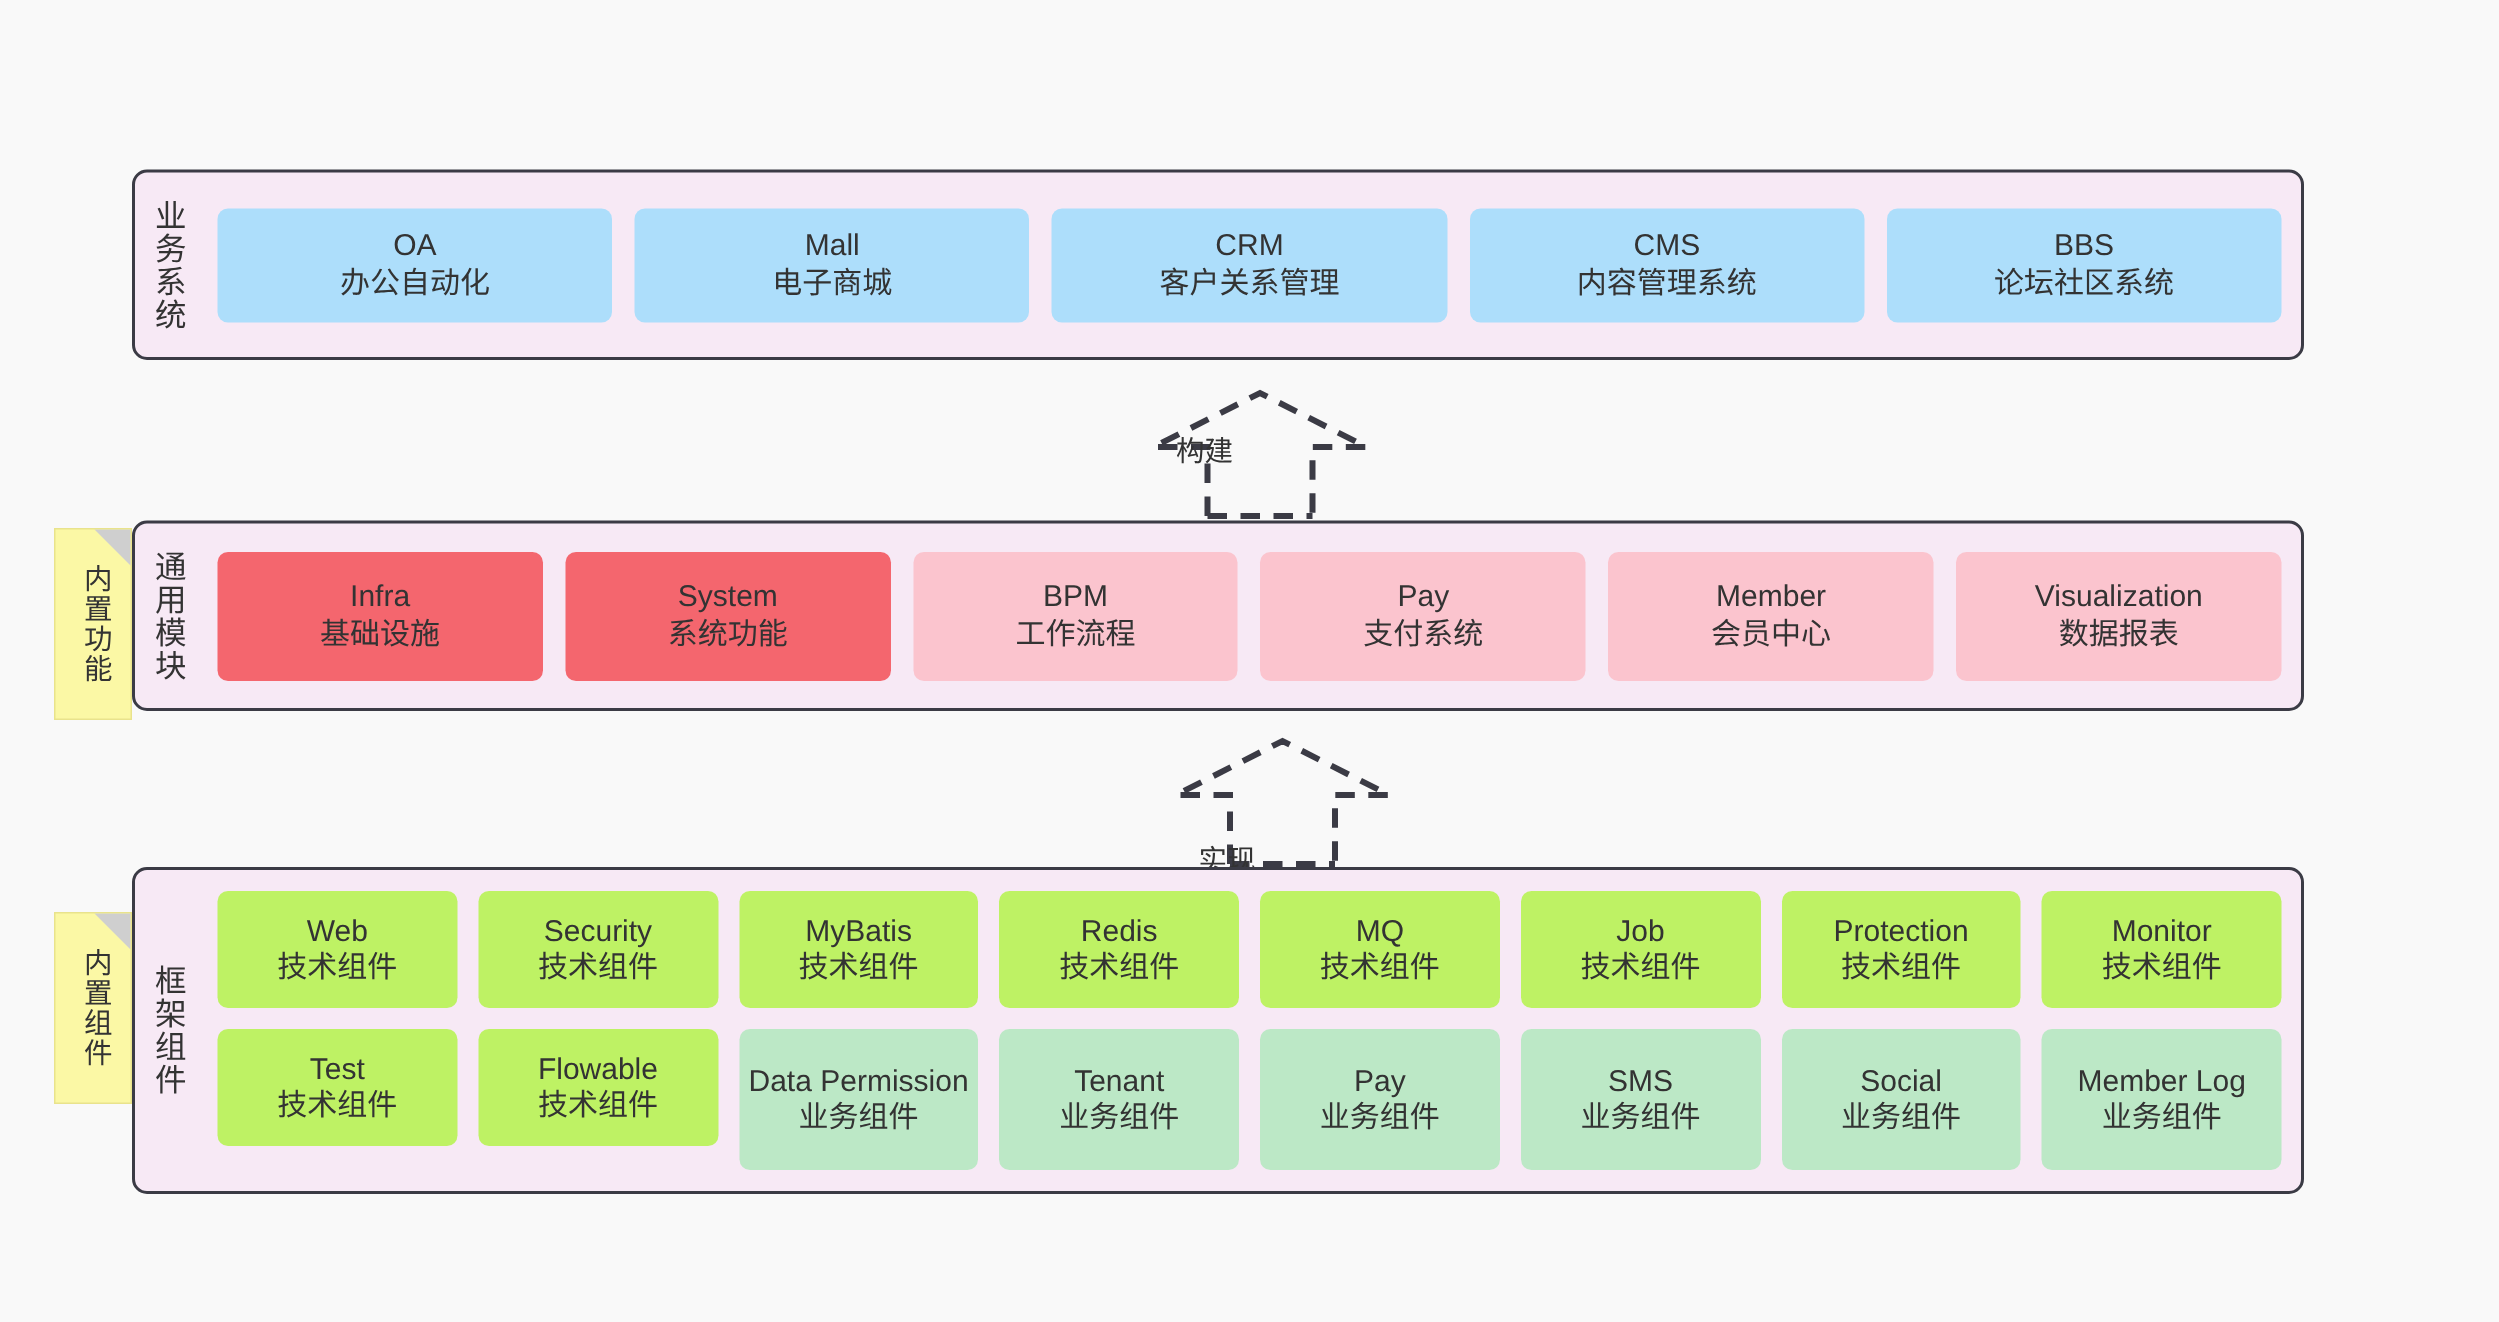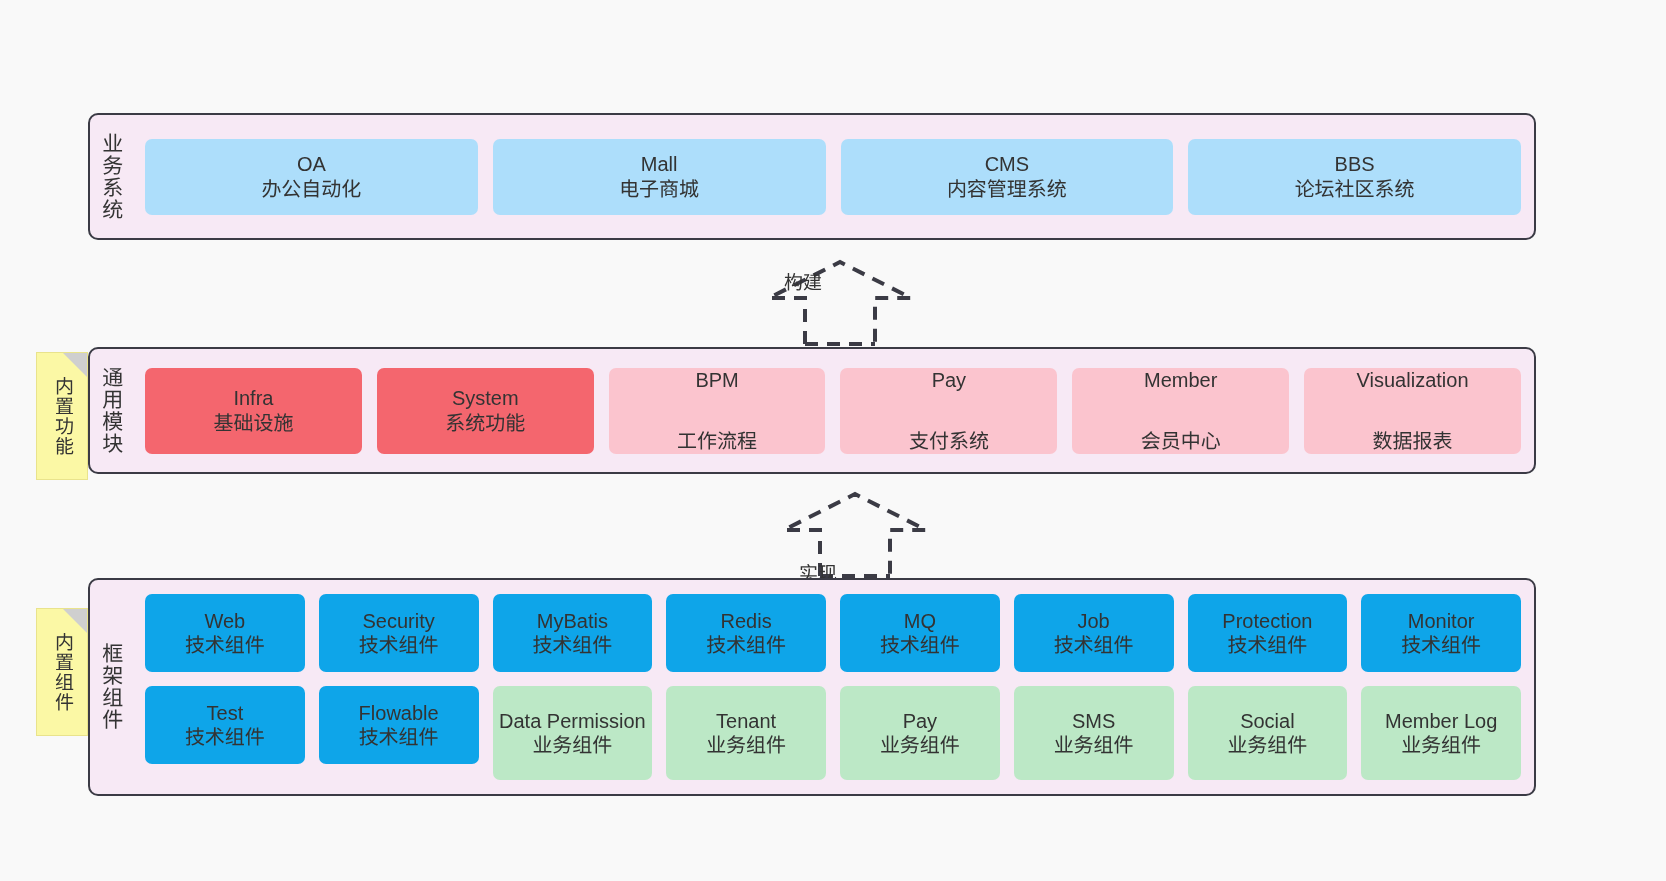--- a/index.html
+++ b/index.html
@@ -71,22 +71,22 @@
     justify-content:center;
     border-radius:7px;
     text-align:center;
     line-height:1.22;
     user-select:none;
   }
   .card .en{font-size:20px;}
   .card .cn{font-size:20px;}
   .card.blue{background:#addefb;height:76px;}
   .card.red{background:#f4666e;height:86px;}
-  .card.pink{background:#fbc4ce;height:86px;justify-content:space-between;}
-  .card.green{background:#0ea5e9;height:78px;}
+  .card.pink{background:#fbc4ce;height:86px;}
+  .card.green{background:#bef264;height:78px;}
   .card.lightgreen{background:#bce8c6;height:94px;}
 
   
   .tag{
     position:absolute;
     box-sizing:border-box;
     width:52px;
     background:#fbf8a5;
     border:1px solid #e9e38c;
     display:flex;
@@ -133,38 +133,42 @@
 
       <div class="card blue">
         <span class="en">OA</span>
         <span class="cn">办公自动化</span>
       </div>
       <div class="card blue">
         <span class="en">Mall</span>
         <span class="cn">电子商城</span>
       </div>
       <div class="card blue">
+        <span class="en">CRM</span>
+        <span class="cn">客户关系管理</span>
+      </div>
+      <div class="card blue">
         <span class="en">CMS</span>
         <span class="cn">内容管理系统</span>
       </div>
       <div class="card blue">
         <span class="en">BBS</span>
         <span class="cn">论坛社区系统</span>
       </div>
 
     </div>
   </div>
 
   <div class="connector" style="left:755px;top:258px;width:170px;height:90px;">
     <svg width="170" height="90" viewBox="0 0 170 90" aria-hidden="true">
 
       <path d="M 50 86 L 50 40 L 14 40 L 85 4 L 156 40 L 120 40 L 120 86" fill="none" stroke="#3b3b45" stroke-width="4" stroke-dasharray="13 9" stroke-linecap="butt" stroke-linejoin="miter"></path>
       <path d="M 50 86 L 120 86" fill="none" stroke="#3b3b45" stroke-width="4" stroke-dasharray="13 9"></path>
     </svg>
-    <span class="conn-label" style="left:29px;top:9px;">构建</span>
+    <span class="conn-label" style="left:29px;top:27px;">构建</span>
   </div>
 
   <div class="tag" id="tag-builtin-feature" style="left:36px;top:352px;height:128px;">
     <span class="fold"></span>
     <span>内置功能</span>
   </div>
 
   <div class="layer" id="layer-common" style="left:88px;top:347px;width:1448px;height:127px;">
     <div class="layer-title">通用模块</div>
     <div class="layer-body">

